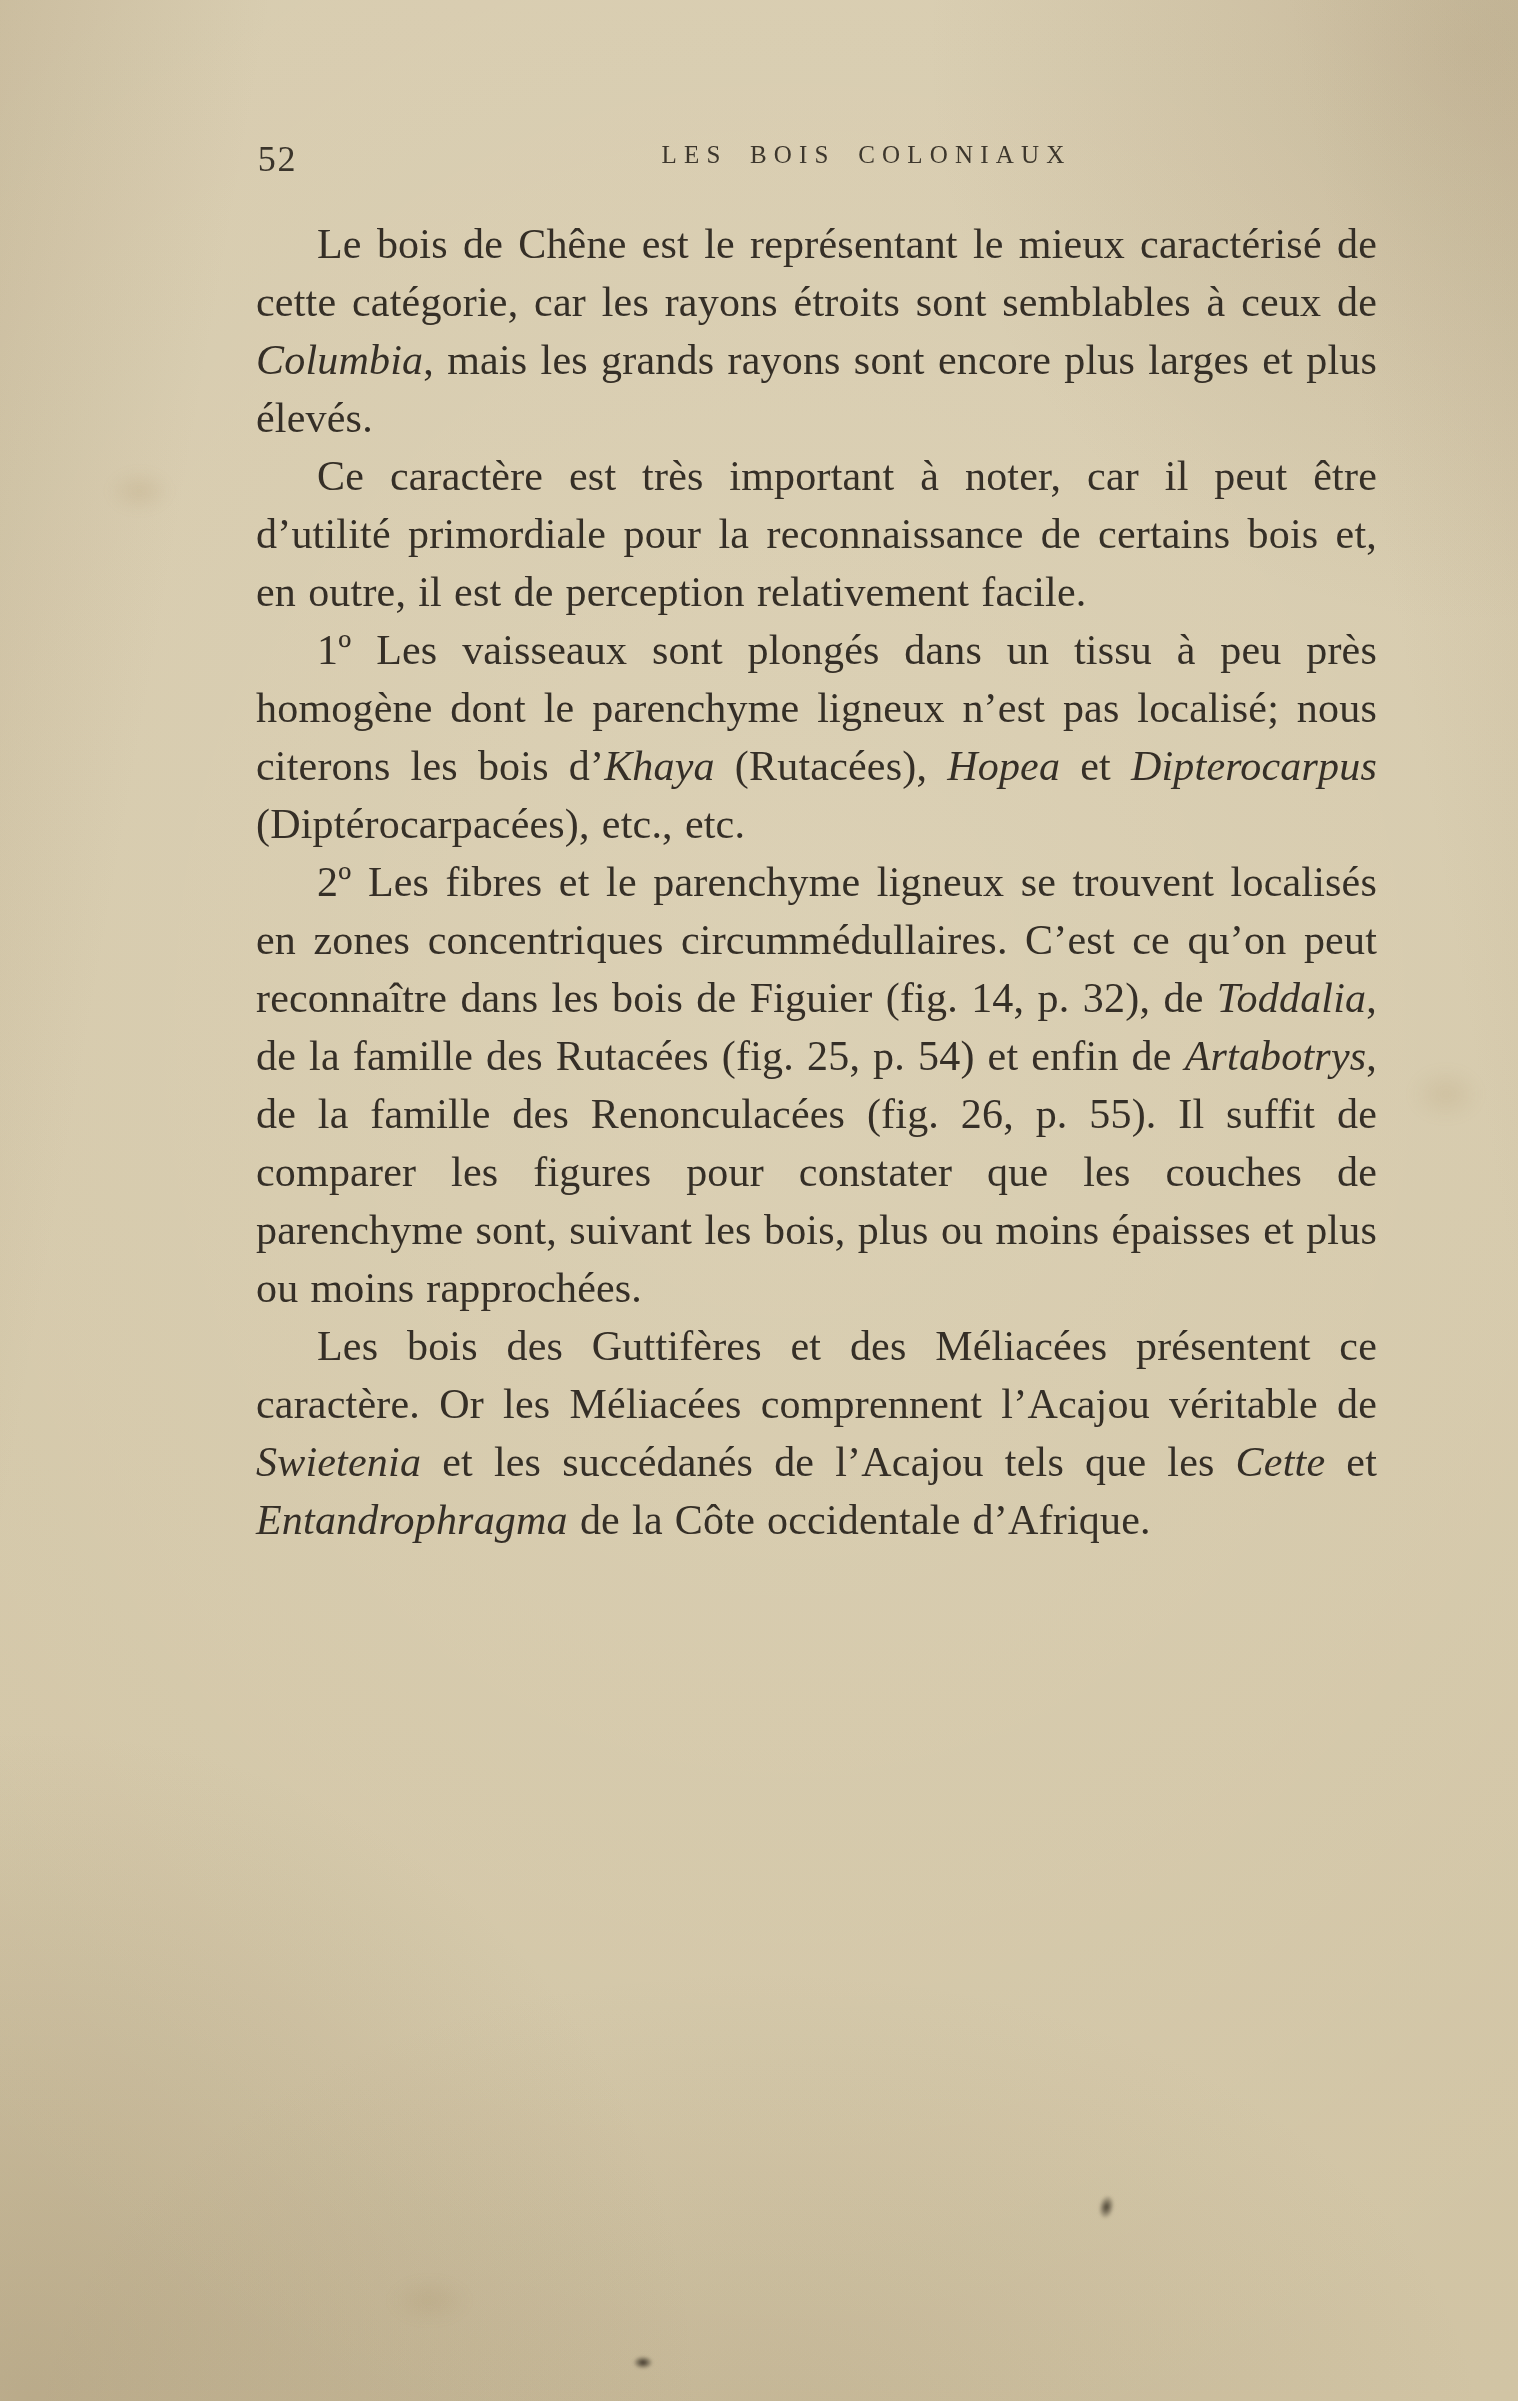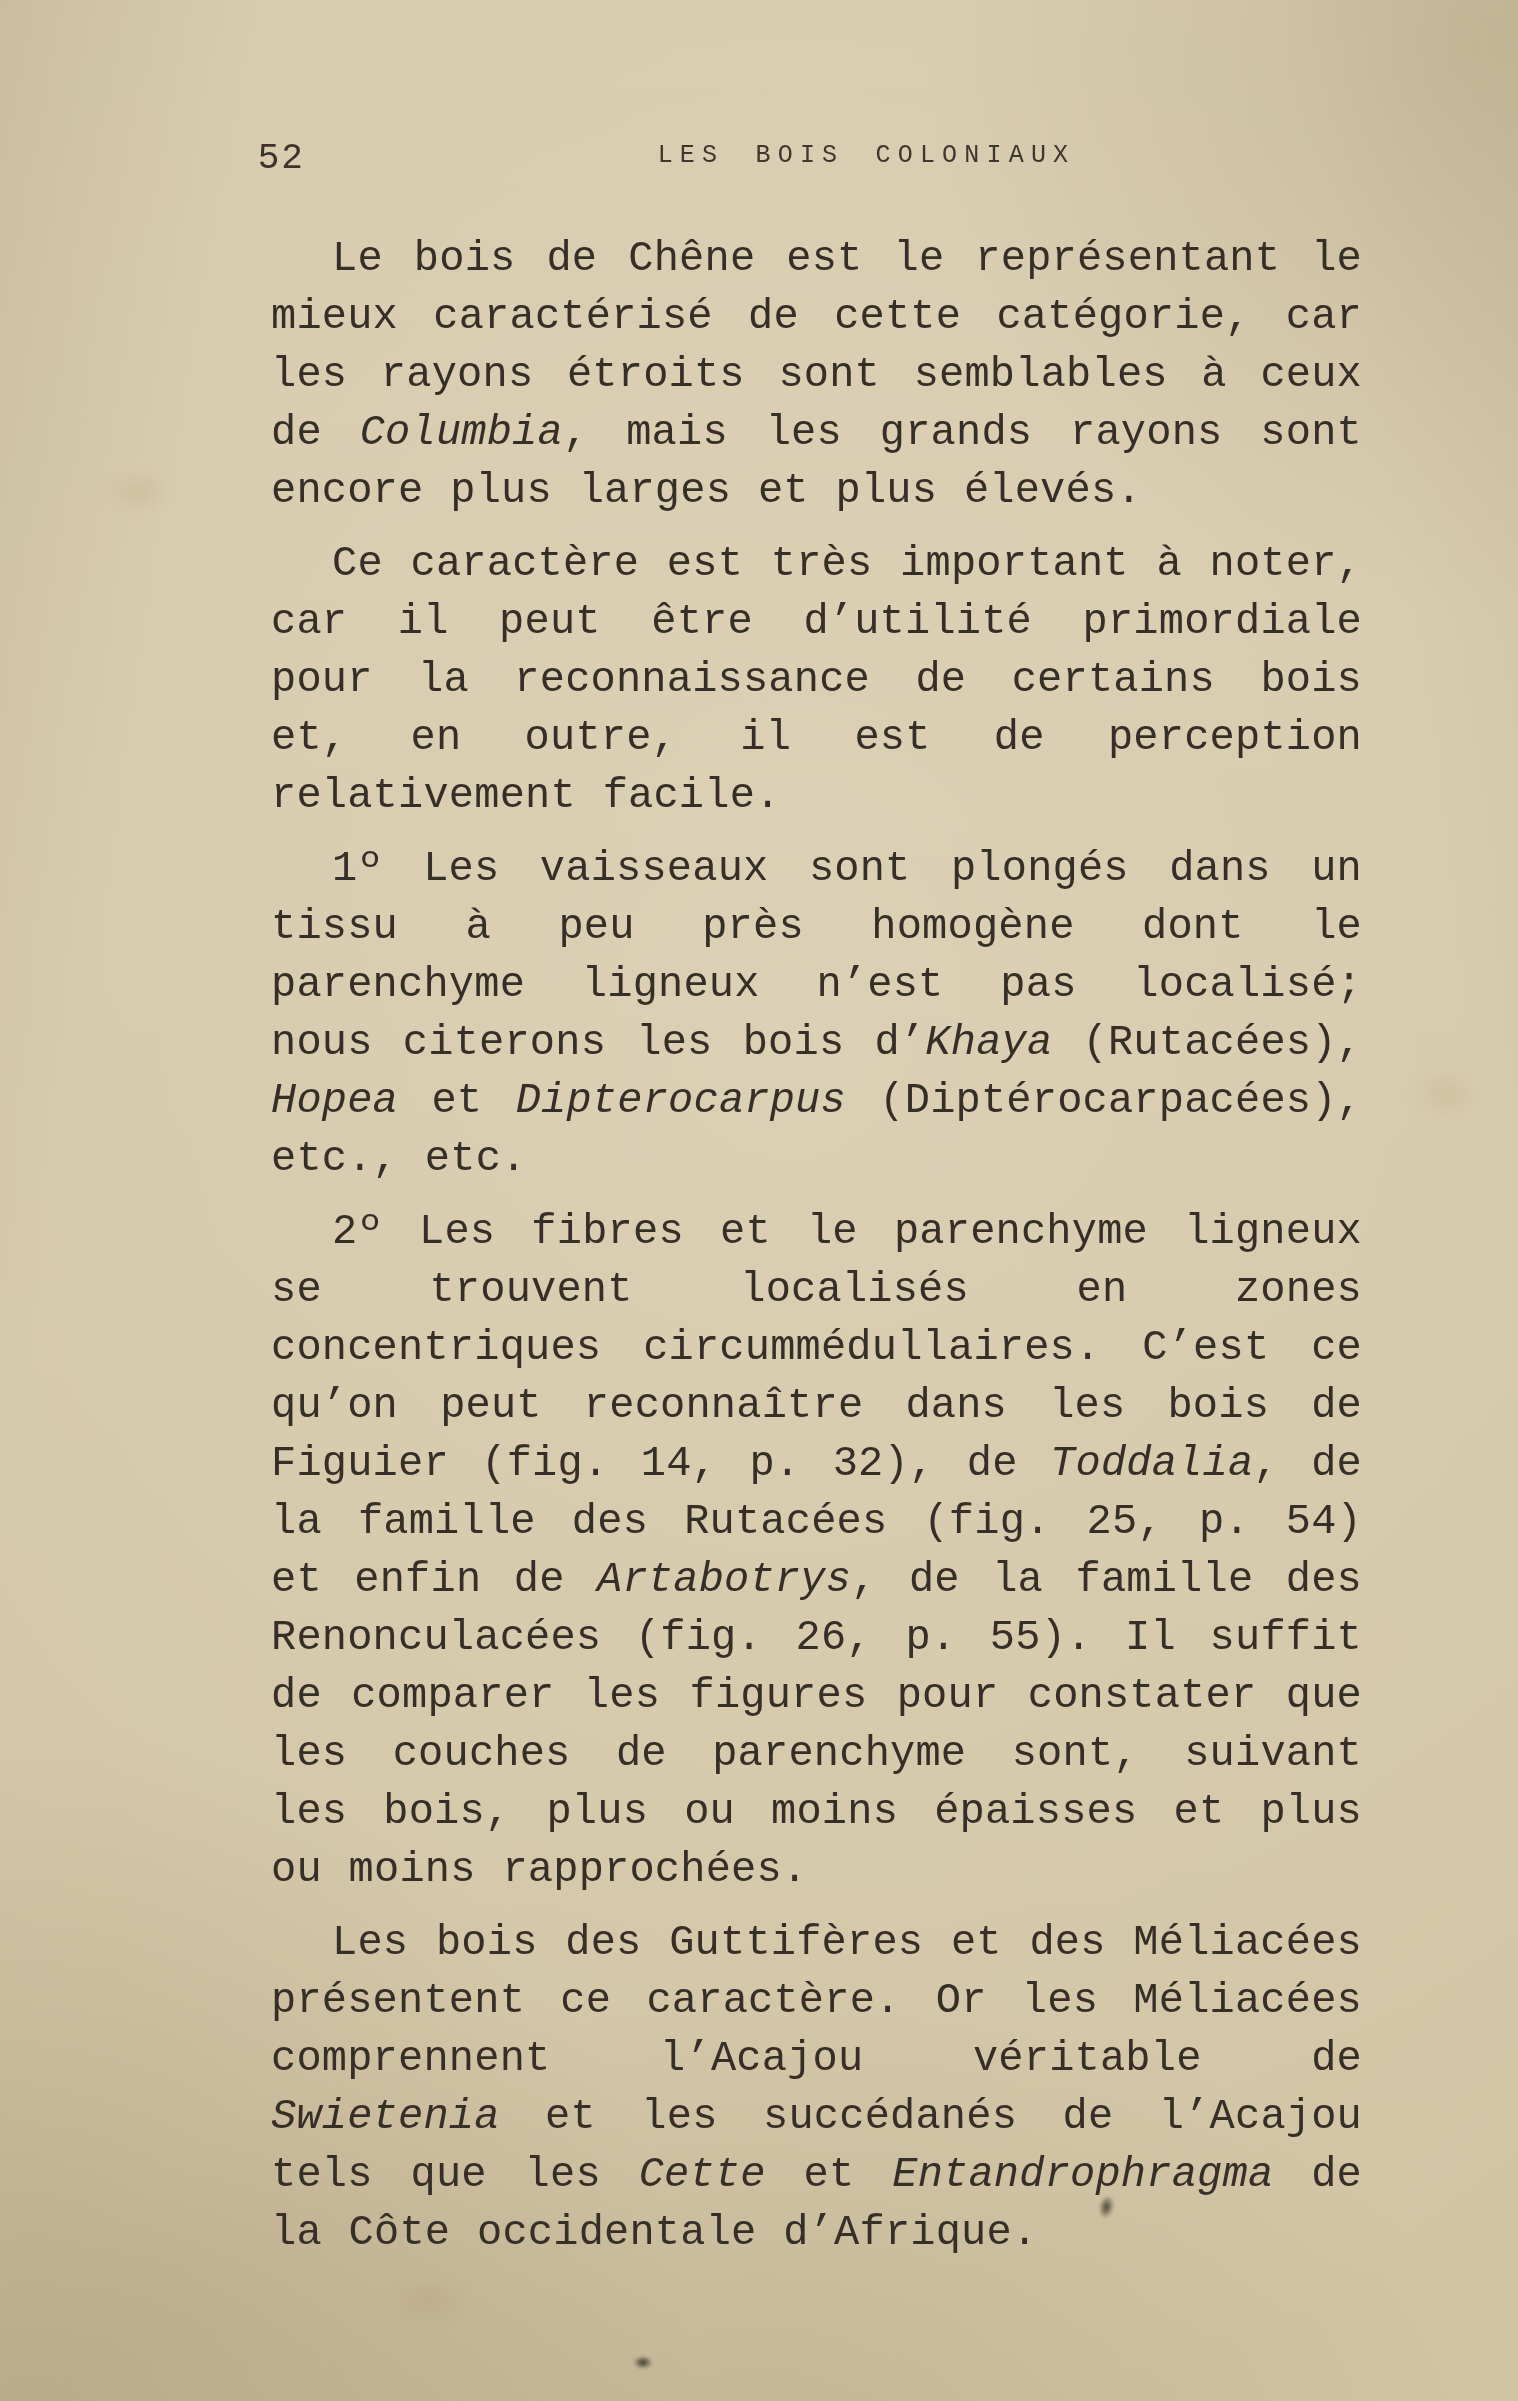--- a/index.html
+++ b/index.html
@@ -14,21 +14,21 @@
     overflow: hidden;
     background-color: #d5c9ab;
     background-image:
       radial-gradient(120% 90% at 52% 42%, rgba(255,252,238,0.16), rgba(255,252,238,0) 70%),
       linear-gradient(100deg, rgba(150,130,95,0.20), rgba(150,130,95,0) 14%),
       linear-gradient(260deg, rgba(150,130,95,0.14), rgba(150,130,95,0) 12%),
       radial-gradient(45% 30% at 97% 2%, rgba(140,118,82,0.22), rgba(140,118,82,0) 80%),
       radial-gradient(55% 35% at 2% 100%, rgba(125,104,70,0.28), rgba(125,104,70,0) 80%),
       radial-gradient(60% 25% at 50% 102%, rgba(130,110,75,0.18), rgba(130,110,75,0) 80%),
       linear-gradient(#d7cbae, #d1c4a4);
-    font-family: Liberation Mono, monospace;
+    font-family: Liberation Serif, serif;
     color: #38322a;
   }
   .page-header {
     position: absolute;
     top: 134px;
     left: 256px;
     width: 1121px;
     height: 51px;
   }
   .page-number {
@@ -59,21 +59,21 @@
     font-size: 42px;
     line-height: 58px;
     text-align: justify;
     letter-spacing: 0.2px;
     word-spacing: 1.4px;
     hyphens: auto;
     -webkit-hyphens: auto;
     color: #352f27;
   }
   .para {
-    margin: 15px;
+    margin: 0;
     text-indent: 61px;
   }
   .para.space-before {
     margin-top: 58px;
   }
   .italic { font-style: italic; }
   .bold   { font-weight: bold; }
   .smudge {
     position: absolute;
     border-radius: 50%;

